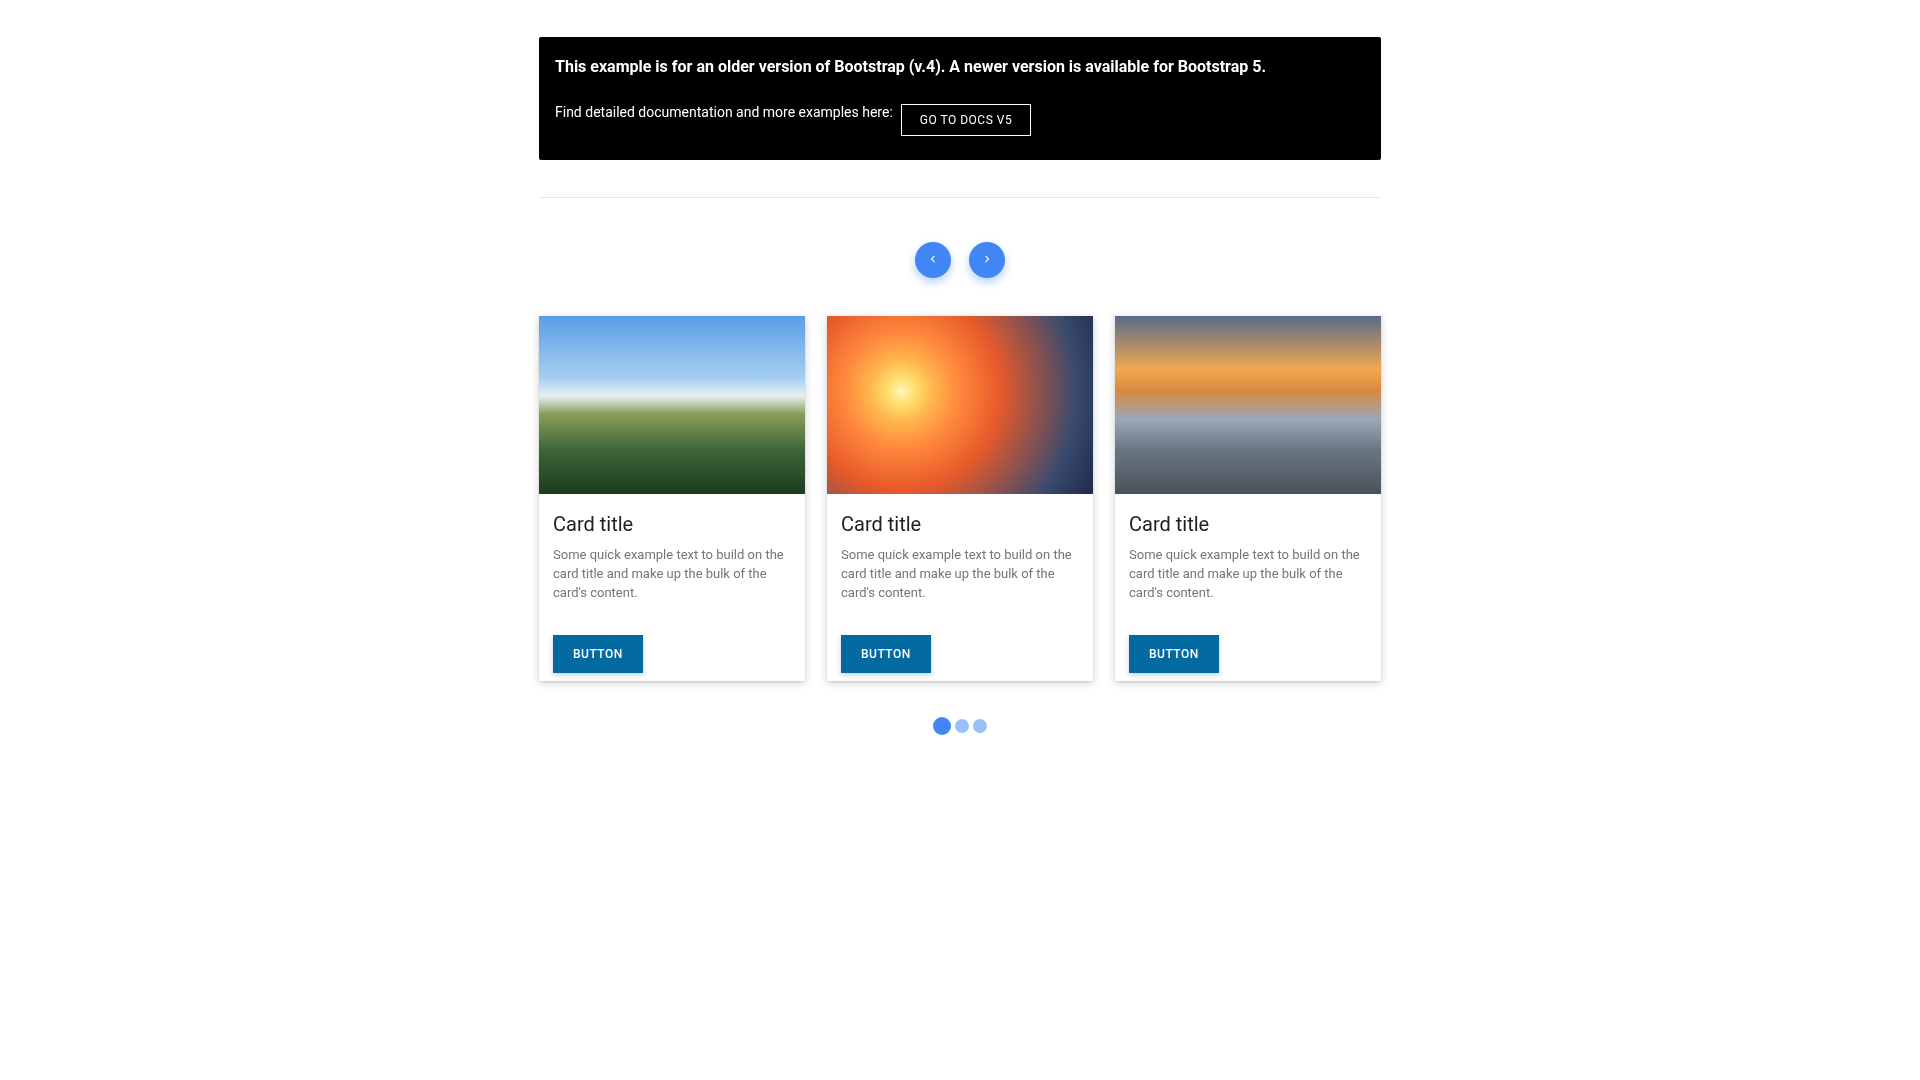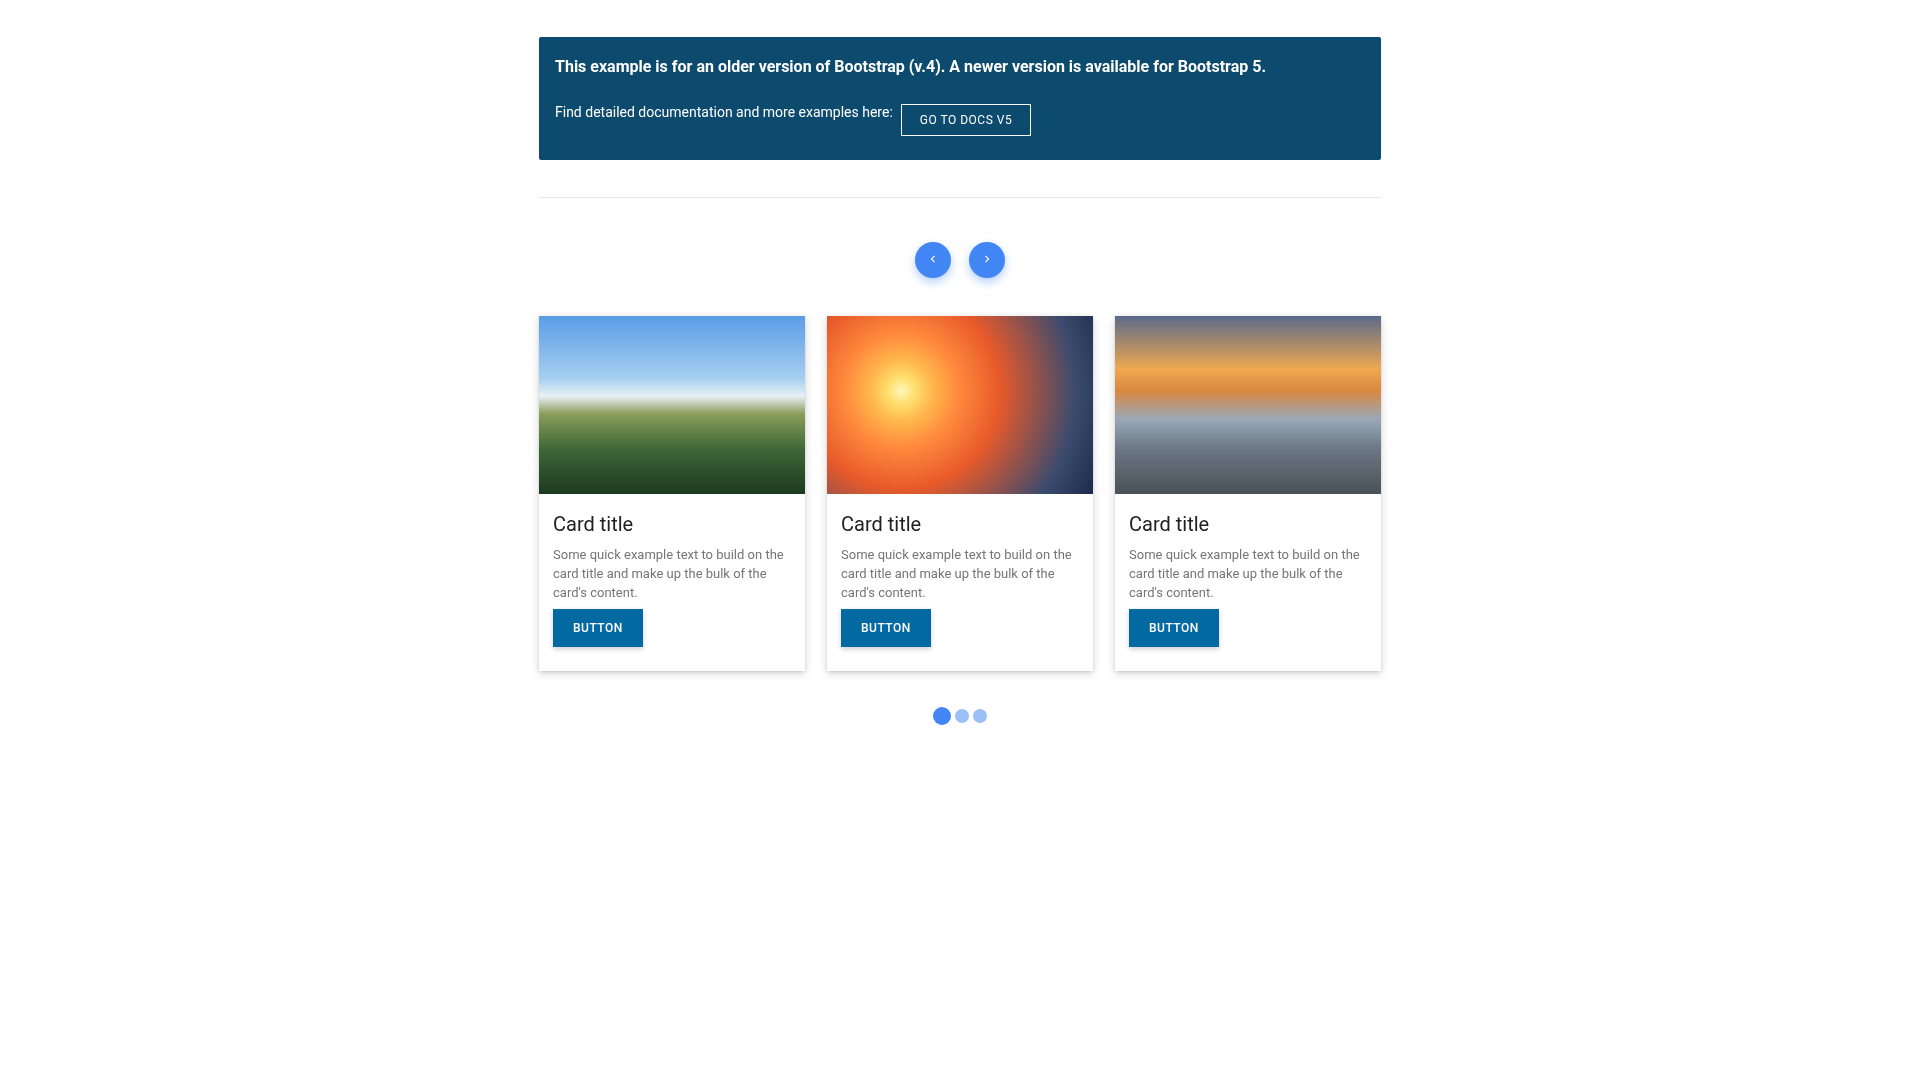--- a/index.html
+++ b/index.html
@@ -8,21 +8,21 @@
     background: #fff;
     width: 1920px;
     height: 1080px;
   }
   .container {
     width: 842px;
     margin: 0 auto;
     padding-top: 37px;
   }
   .alert {
-    background: #0c4a6e;
+    background: #000000;
     color: #fff;
     padding: 20px 16px 24px 16px;
     border-radius: 2px;
   }
   .alert-title {
     font-size: 16px;
     font-weight: 700;
   }
   .alert-row {
     display: flex;
@@ -82,33 +82,33 @@
     flex-direction: column;
   }
   .card-img {
     width: 100%;
     height: 178px;
   }
   .img-mountains { background: linear-gradient(to bottom, #5a9de6 0%, #a5cff0 35%, #e8f0f5 45%, #8a9e5a 55%, #3e6638 75%, #1d3a1e 100%); }
   .img-sunset { background: radial-gradient(circle at 28% 42%, #fff7c0 0%, #ffe070 6%, #ffb84d 14%, #ff8a3d 26%, #e85a2a 45%, #3a4b6e 80%, #1d2a4a 100%); }
   .img-coast { background: linear-gradient(to bottom, #5a6a8a 0%, #f0a850 30%, #d88840 42%, #9aa8b8 58%, #6a7682 75%, #4a5258 100%); }
   .card-body {
-    padding: 18px 14px 24px 14px;
+    padding: 18px 14px 8px 14px;
   }
   .card-title {
     font-size: 20px;
     font-weight: 400;
     color: #212121;
     margin-bottom: 10px;
   }
   .card-text {
     font-size: 13px;
     line-height: 1.45;
     color: #757575;
-    margin-bottom: 6px;
+    margin-bottom: 32px;
   }
   .card-btn {
     display: inline-block;
     background: #0369a1;
     color: #fff;
     border: none;
     padding: 12px 20px;
     font-size: 12px;
     font-weight: 500;
     letter-spacing: 0.5px;

